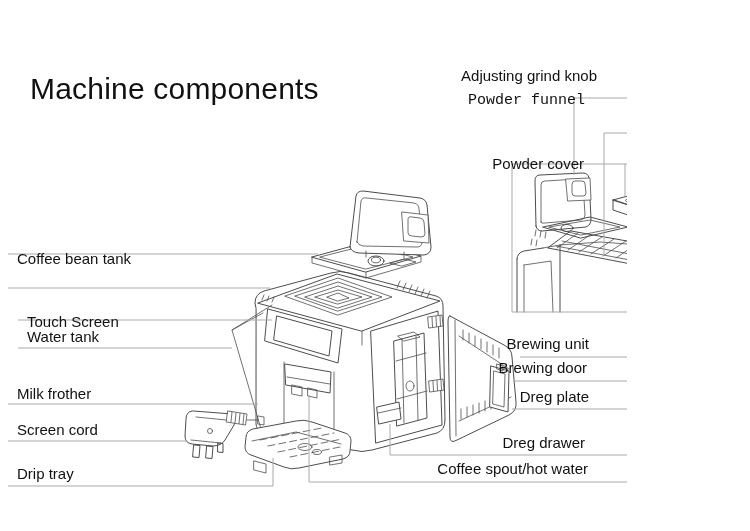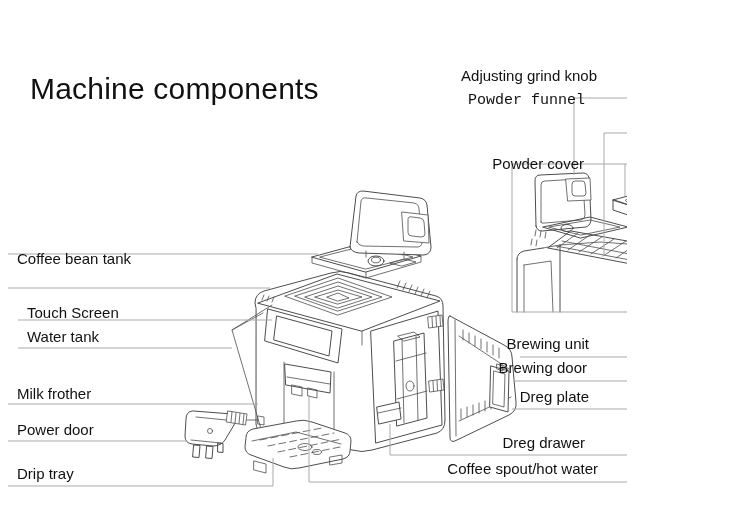--- a/index.html
+++ b/index.html
@@ -13,33 +13,33 @@
     white-space:nowrap;
   }
   .lbl.r{text-align:right;}
   .title{
     position:absolute;left:30px;top:72px;font-size:30px;color:var(--text,#111);
     white-space:nowrap;letter-spacing:0.2px;
   }
   
   #lab-coffee-bean-tank{left:17px;top:235px;margin-top:16px;}
   #lab-cup-warming-plate{left:17px;top:263px;}
-  #lab-touch-screen{left:27px;top:305px;}
+  #lab-touch-screen{left:27px;top:314px;}
   #lab-water-tank{left:27px;top:329px;}
   #lab-milk-frother{left:17px;top:386px;}
   #lab-power-cord{left:17px;top:422px;}
   #lab-drip-tray{left:17px;top:466px;}
   #lab-adjusting-grind-knob{right:30px;top:68px;}
   #lab-powder-funnel{right:42px;top:93px;font-family:Liberation Mono, monospace;}
   #lab-powder-cover{right:43px;top:156px;}
   #lab-brewing-unit{right:38px;top:336px;}
   #lab-brewing-door{right:40px;top:360px;}
   #lab-dreg-plate{right:38px;top:389px;}
   #lab-dreg-drawer{right:42px;top:435px;}
-  #lab-coffee-spout{right:29px;top:461px;}
+  #lab-coffee-spout{right:39px;top:461px;}
   
   .art{fill:none;stroke:var(--line-art,#4d4d4d);stroke-width:1;stroke-linejoin:round;stroke-linecap:round;}
   .artf{fill:#fff;}
   .thin{stroke-width:0.8;}
   .slots{stroke-dasharray:7 4;}
   .lead{fill:none;stroke:var(--leader-line,#a9a9a9);stroke-width:1;}
 </style>
 </head>
 <body>
 
@@ -201,21 +201,21 @@
       <path class="lead" d="M720,482 H309 V395"></path>
     </g>
   </svg>
 
   <div class="title">Machine components</div>
 
   <div class="lbl" id="lab-coffee-bean-tank">Coffee bean tank</div>
   <div class="lbl" id="lab-touch-screen">Touch Screen</div>
   <div class="lbl" id="lab-water-tank">Water tank</div>
   <div class="lbl" id="lab-milk-frother">Milk frother</div>
-  <div class="lbl" id="lab-power-cord">Power door</div>
+  <div class="lbl" id="lab-power-cord">Screen cord</div>
   <div class="lbl" id="lab-drip-tray">Drip tray</div>
 
   <div class="lbl r" id="lab-adjusting-grind-knob">Adjusting grind knob</div>
   <div class="lbl r" id="lab-powder-funnel">Powder funnel</div>
   <div class="lbl r" id="lab-powder-cover">Powder cover</div>
   <div class="lbl r" id="lab-brewing-unit">Brewing unit</div>
   <div class="lbl r" id="lab-brewing-door">Brewing door</div>
   <div class="lbl r" id="lab-dreg-plate">Dreg plate</div>
   <div class="lbl r" id="lab-dreg-drawer">Dreg drawer</div>
   <div class="lbl r" id="lab-coffee-spout">Coffee spout/hot water</div>

